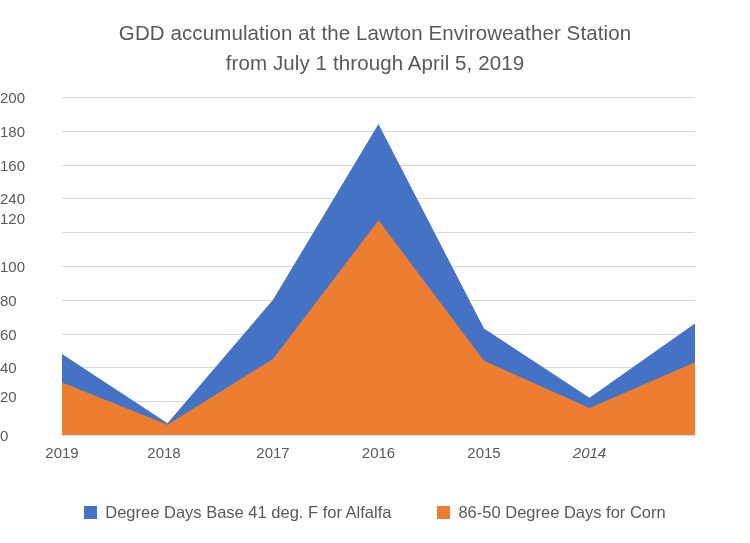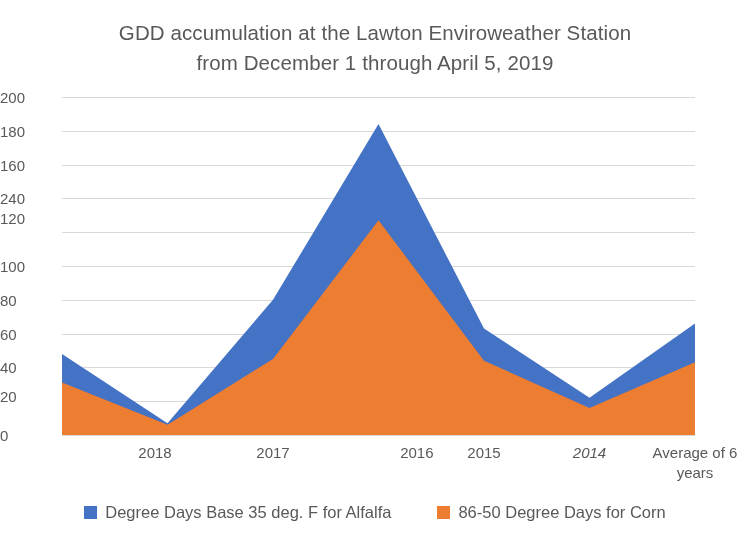--- a/index.html
+++ b/index.html
@@ -72,21 +72,21 @@
   .legend-swatch{width:13px;height:13px;display:inline-block;flex:0 0 auto;}
   .legend-label{font-size:16.5px;color:#595959;white-space:nowrap;}
 </style>
 </head>
 <body>
 
 <div id="chart-root">
 
   <div class="chart-title">
     <span class="ln">GDD accumulation at the Lawton Enviroweather Station</span>
-    <span class="ln">from December 1 through April 5, 2019</span>
+    <span class="ln">from July 1 through April 5, 2019</span>
   </div>
 
   <div class="yaxis" id="yaxis">
       <div class="ytick" style="top: 338px;">0</div>
       <div class="ytick" style="top: 299px;">20</div>
       <div class="ytick" style="top: 270.4px;">40</div>
       <div class="ytick" style="top: 236.6px;">60</div>
       <div class="ytick" style="top: 202.8px;">80</div>
       <div class="ytick" style="top: 169px;">100</div>
       <div class="ytick" style="top: 121px;">120</div>
@@ -110,32 +110,32 @@
         <div class="gridline" style="top: 33.8px;"></div>
         <div class="gridline" style="top: 0px;"></div>
       </div>
     <svg class="area-svg" id="area-svg" viewBox="0 0 633 338" preserveAspectRatio="none">
         <path d="M 0.00 256.88 L 105.50 326.17 L 211.00 202.80 L 316.50 27.04 L 422.00 231.53 L 527.50 300.82 L 633.00 226.46 L 633.00 338.00 L 0.00 338.00 Z" fill="#4472C4"></path>
         <path d="M 0.00 285.61 L 105.50 327.86 L 211.00 261.95 L 316.50 123.37 L 422.00 263.64 L 527.50 310.96 L 633.00 265.33 L 633.00 338.00 L 0.00 338.00 Z" fill="#ED7D31"></path>
       </svg>
   </div>
 
   <div class="xaxis" id="xaxis">
-      <div class="xtick" style="left: 93px;">2018</div>
+      <div class="xtick" style="left: 0px;">2019</div>
+      <div class="xtick" style="left: 102px;">2018</div>
       <div class="xtick" style="left: 211px;">2017</div>
-      <div class="xtick" style="left: 316.5px; text-align: right;">2016</div>
+      <div class="xtick" style="left: 316.5px;">2016</div>
       <div class="xtick" style="left: 422px;">2015</div>
       <div class="xtick" style="left: 527.5px; font-style: italic;">2014</div>
-      <div class="xtick" style="left: 633px;">Average of 6 years</div>
     </div>
 
   <div class="legend" id="legend">
       <div class="legend-item">
         <span class="legend-swatch" style="background: rgb(68, 114, 196);"></span>
-        <span class="legend-label">Degree Days Base 35 deg. F for Alfalfa</span>
+        <span class="legend-label">Degree Days Base 41 deg. F for Alfalfa</span>
       </div>
       <div class="legend-item">
         <span class="legend-swatch" style="background: rgb(237, 125, 49);"></span>
         <span class="legend-label">86-50 Degree Days for Corn</span>
       </div>
     </div>
 
 </div>
 
 </body></html>

